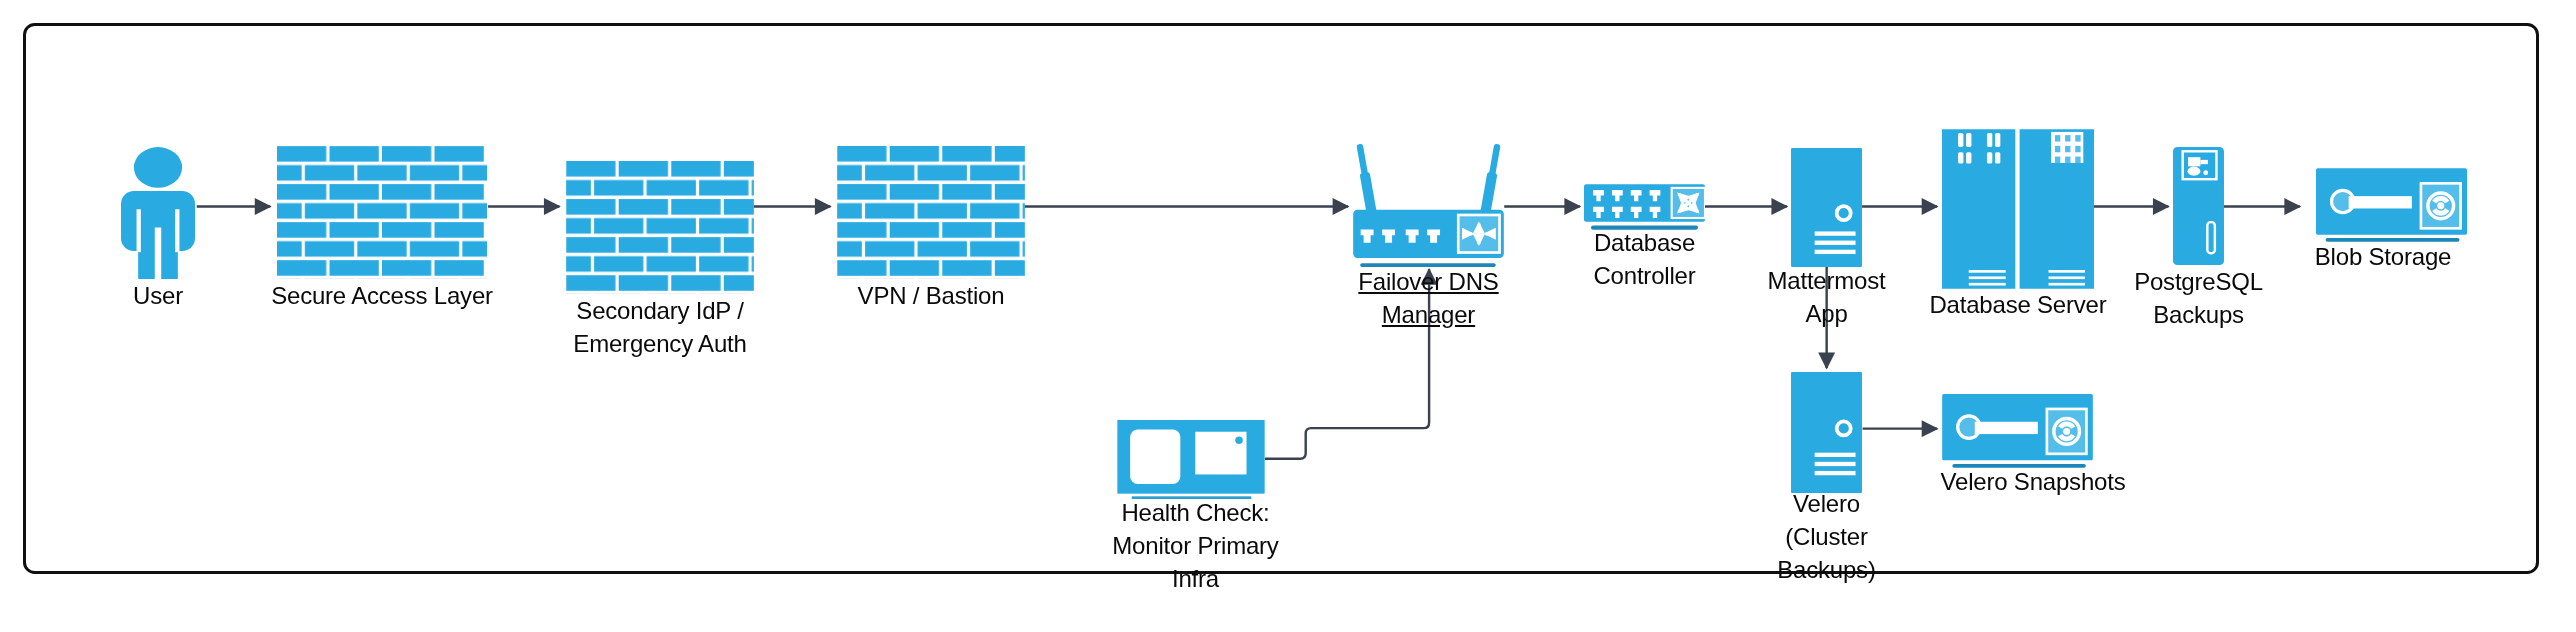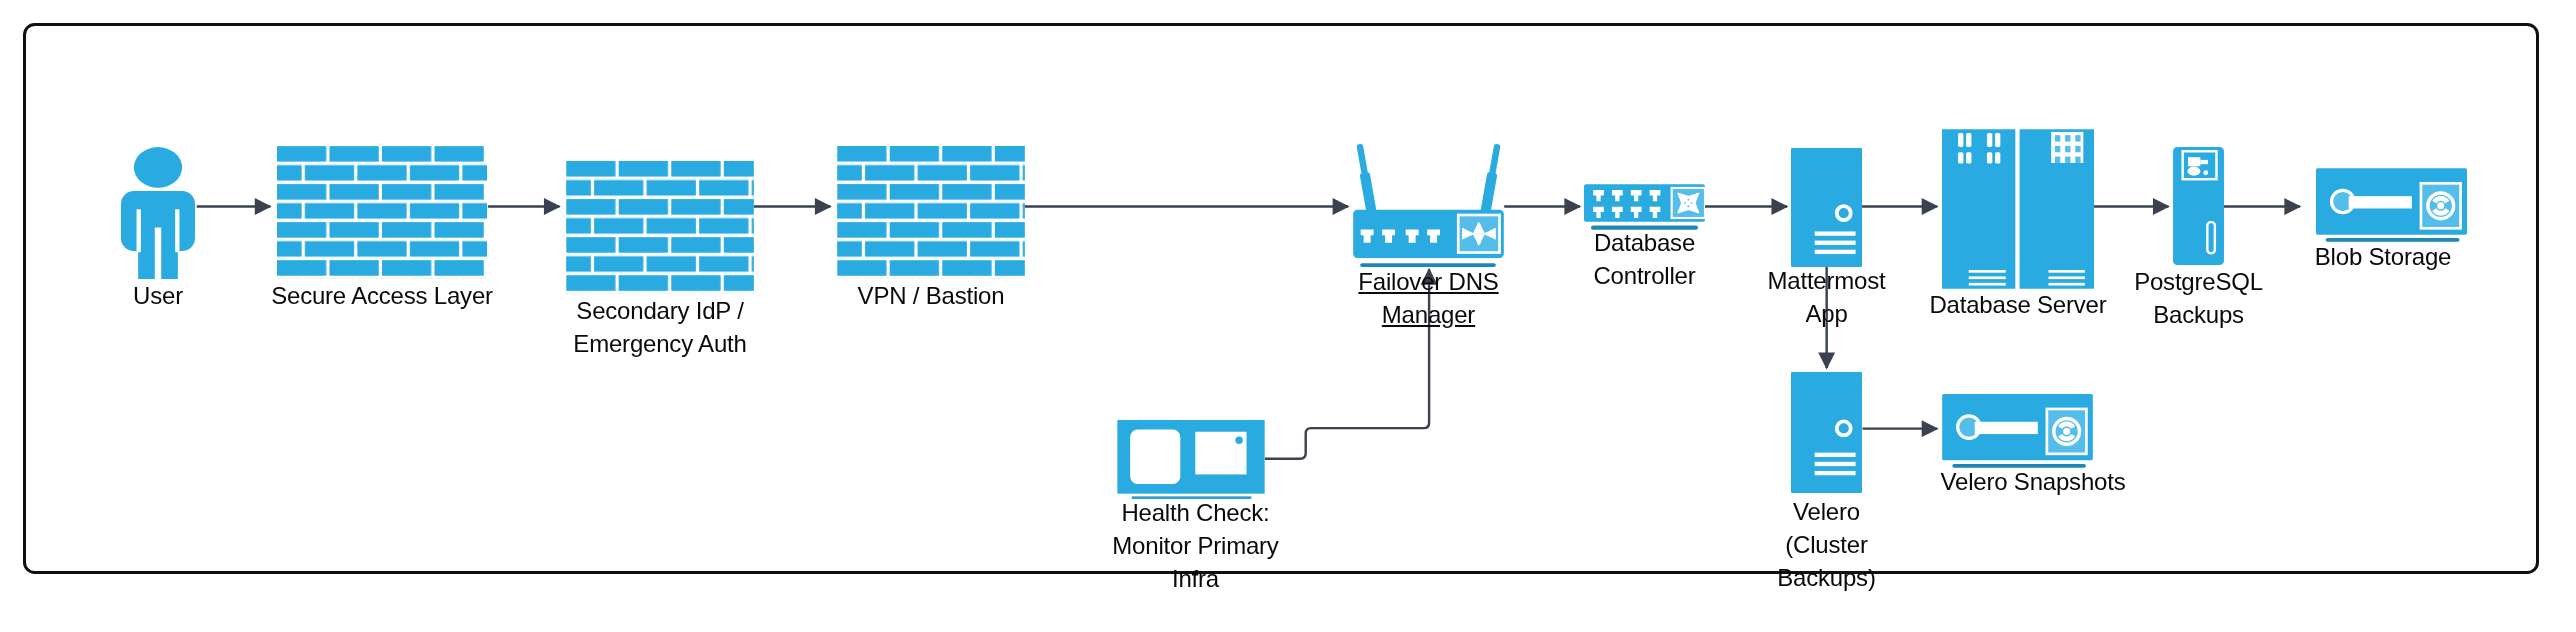--- a/index.html
+++ b/index.html
@@ -18,21 +18,21 @@
   #n-sal{left:277px;top:146px;width:210px;height:133px;}           #n-sal .nlabel{top:133px;}
   #n-idp{left:566px;top:146px;width:188px;height:133px;margin-top:15px;}          #n-idp .nlabel{top:133px;}
   #n-vpn{left:837px;top:146px;width:188px;height:133px;}          #n-vpn .nlabel{top:133px;}
   #n-dns{left:1353px;top:141px;width:151px;height:126px;}          #n-dns .nlabel{top:124px;text-decoration:underline;}
   #n-ing{left:1584px;top:184px;width:121px;height:46px;}           #n-ing .nlabel{top:42px;}
   #n-mm{left:1791px;top:148px;width:71px;height:119px;}           #n-mm .nlabel{top:116px;}
   #n-db{left:1942px;top:129px;width:152px;height:160px;}           #n-db .nlabel{top:159px;}
   #n-pg{left:2173px;top:147px;width:51px;height:118px;}            #n-pg .nlabel{top:118px;}
   #n-blob{left:2304px;top:168px;width:146px;height:74px;padding-left:12px;}         #n-blob .nlabel{top:72px;}
   #n-hc{left:1117px;top:420px;width:157px;height:79px;}           #n-hc .nlabel{top:76px;}
-  #n-vel{left:1791px;top:372px;width:71px;height:121px;}          #n-vel .nlabel{top:123px;}
+  #n-vel{left:1791px;top:372px;width:71px;height:121px;}          #n-vel .nlabel{top:115px;}
   #n-vs{left:1942px;top:394px;width:182px;height:78px;}           #n-vs .nlabel{top:71px;}
 </style>
 </head>
 <body>
 
 <svg width="0" height="0" style="position:absolute" aria-hidden="true">
   <defs>
     <pattern id="brick" width="98" height="71" patternUnits="userSpaceOnUse">
       <rect x="0" y="0" width="92" height="29" fill="#29ABE2"></rect>
       <rect x="0" y="35.5" width="46" height="29" fill="#29ABE2"></rect>

